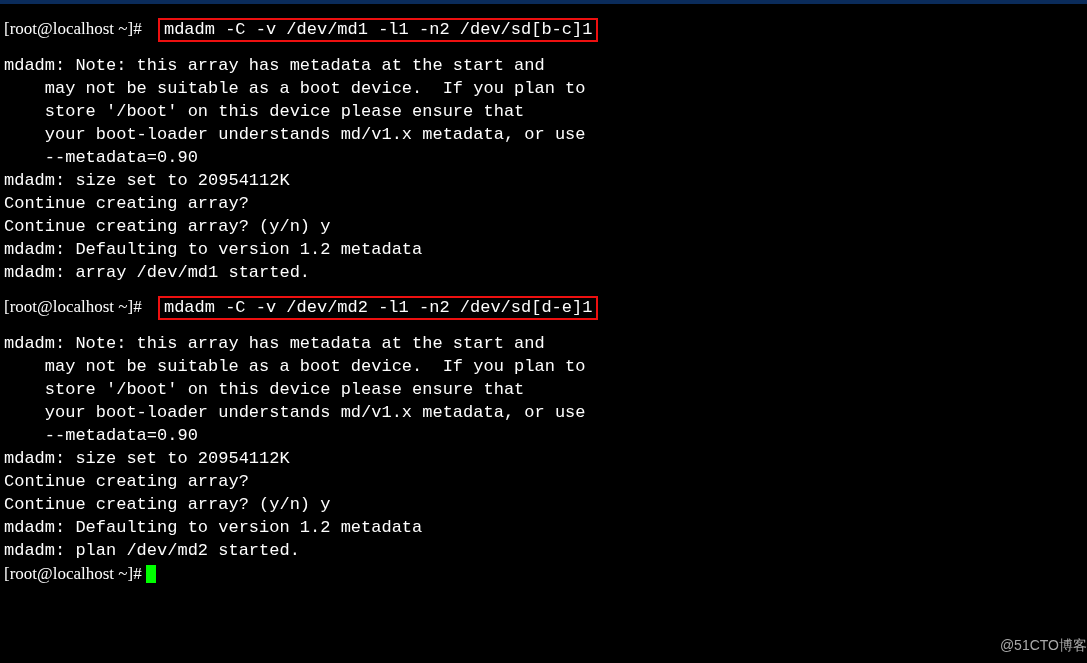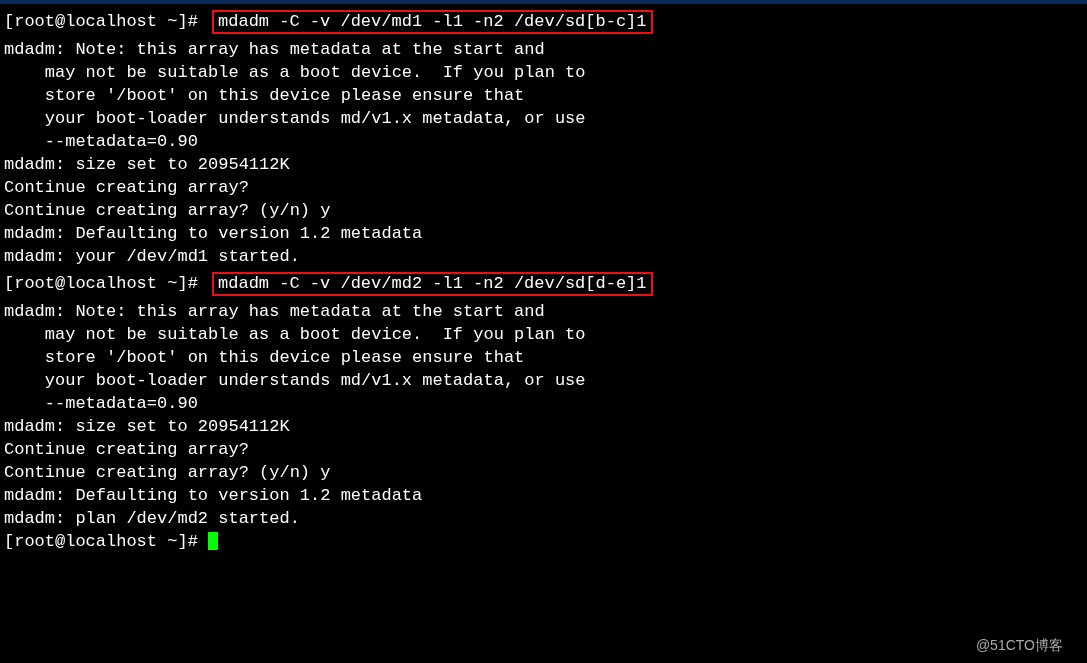--- a/index.html
+++ b/index.html
@@ -18,39 +18,40 @@
     font-family: "Consolas", "Menlo", "Courier New", monospace;
     font-size: 17px;
     line-height: 23px;
     color: #fefefe;
     padding: 2px 4px;
     white-space: pre;
     letter-spacing: 0px;
   }
   .prompt {
     color: #fefefe;
+    font-family: Liberation Serif, serif;
   }
   .highlight-box {
     border: 2px solid #ee1010;
     padding: 0px 4px 0px 4px;
     display: inline-block;
     line-height: 20px;
-    margin: 4px;
+    margin: 12px;
   }
   .cursor {
     display: inline-block;
     width: 10px;
     height: 18px;
     background: #00ff00;
     vertical-align: text-bottom;
     margin-bottom: 1px;
   }
   .watermark {
     position: absolute;
-    right: 24px;
+    right: 0;
     bottom: 8px;
     color: #c7c7c7;
     font-family: sans-serif;
     font-size: 14px;
     opacity: 0.85;
     text-align: right;
   }
 </style>
 </head>
 <body>
@@ -58,21 +59,21 @@
 <div class="terminal"><span class="prompt">[root@localhost ~]# </span><span class="highlight-box">mdadm -C -v /dev/md1 -l1 -n2 /dev/sd[b-c]1</span>
 <span>mdadm: Note: this array has metadata at the start and</span>
 <span>    may not be suitable as a boot device.  If you plan to</span>
 <span>    store '/boot' on this device please ensure that</span>
 <span>    your boot-loader understands md/v1.x metadata, or use</span>
 <span>    --metadata=0.90</span>
 <span>mdadm: size set to 20954112K</span>
 <span>Continue creating array?</span>
 <span>Continue creating array? (y/n) y</span>
 <span>mdadm: Defaulting to version 1.2 metadata</span>
-<span>mdadm: your /dev/md1 started.</span>
+<span>mdadm: array /dev/md1 started.</span>
 <span class="prompt">[root@localhost ~]# </span><span class="highlight-box">mdadm -C -v /dev/md2 -l1 -n2 /dev/sd[d-e]1</span>
 <span>mdadm: Note: this array has metadata at the start and</span>
 <span>    may not be suitable as a boot device.  If you plan to</span>
 <span>    store '/boot' on this device please ensure that</span>
 <span>    your boot-loader understands md/v1.x metadata, or use</span>
 <span>    --metadata=0.90</span>
 <span>mdadm: size set to 20954112K</span>
 <span>Continue creating array?</span>
 <span>Continue creating array? (y/n) y</span>
 <span>mdadm: Defaulting to version 1.2 metadata</span>

